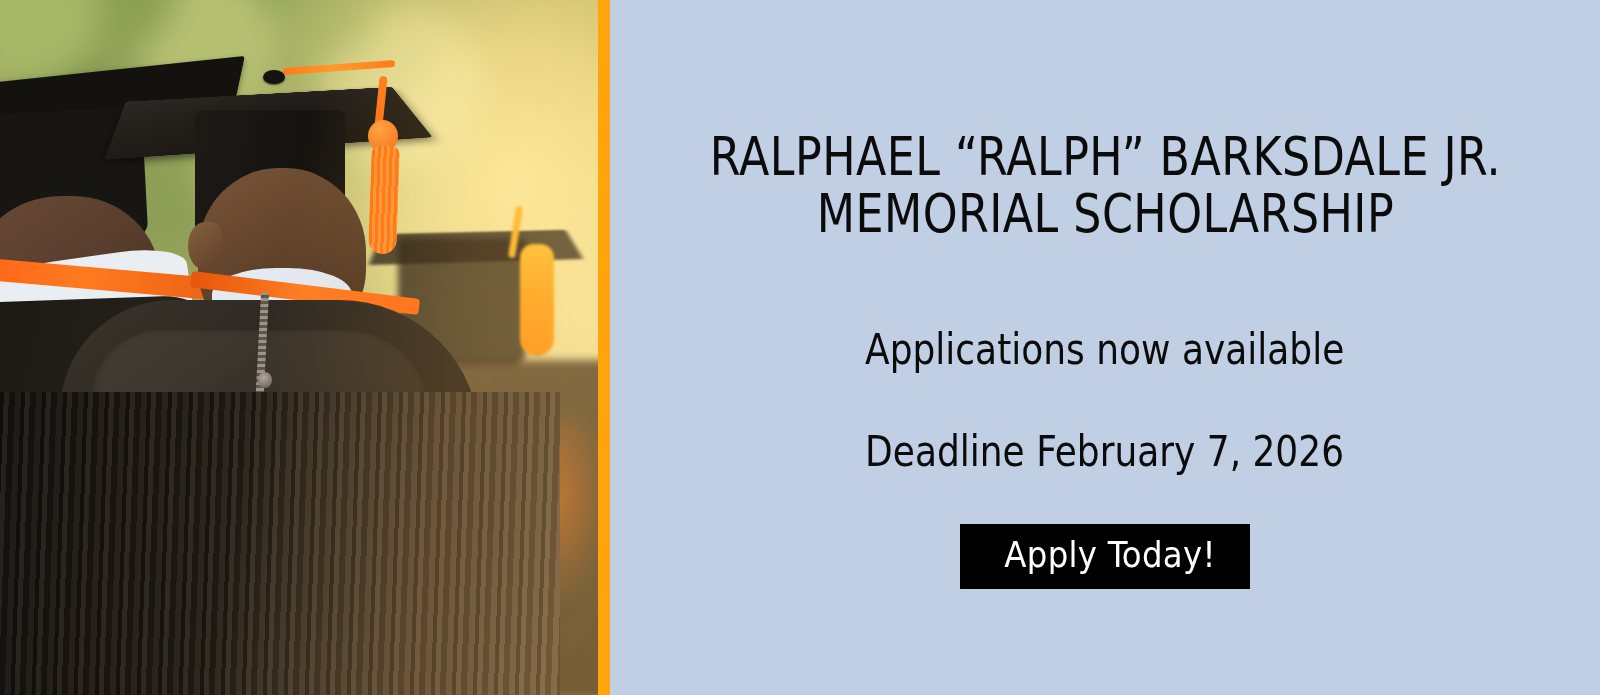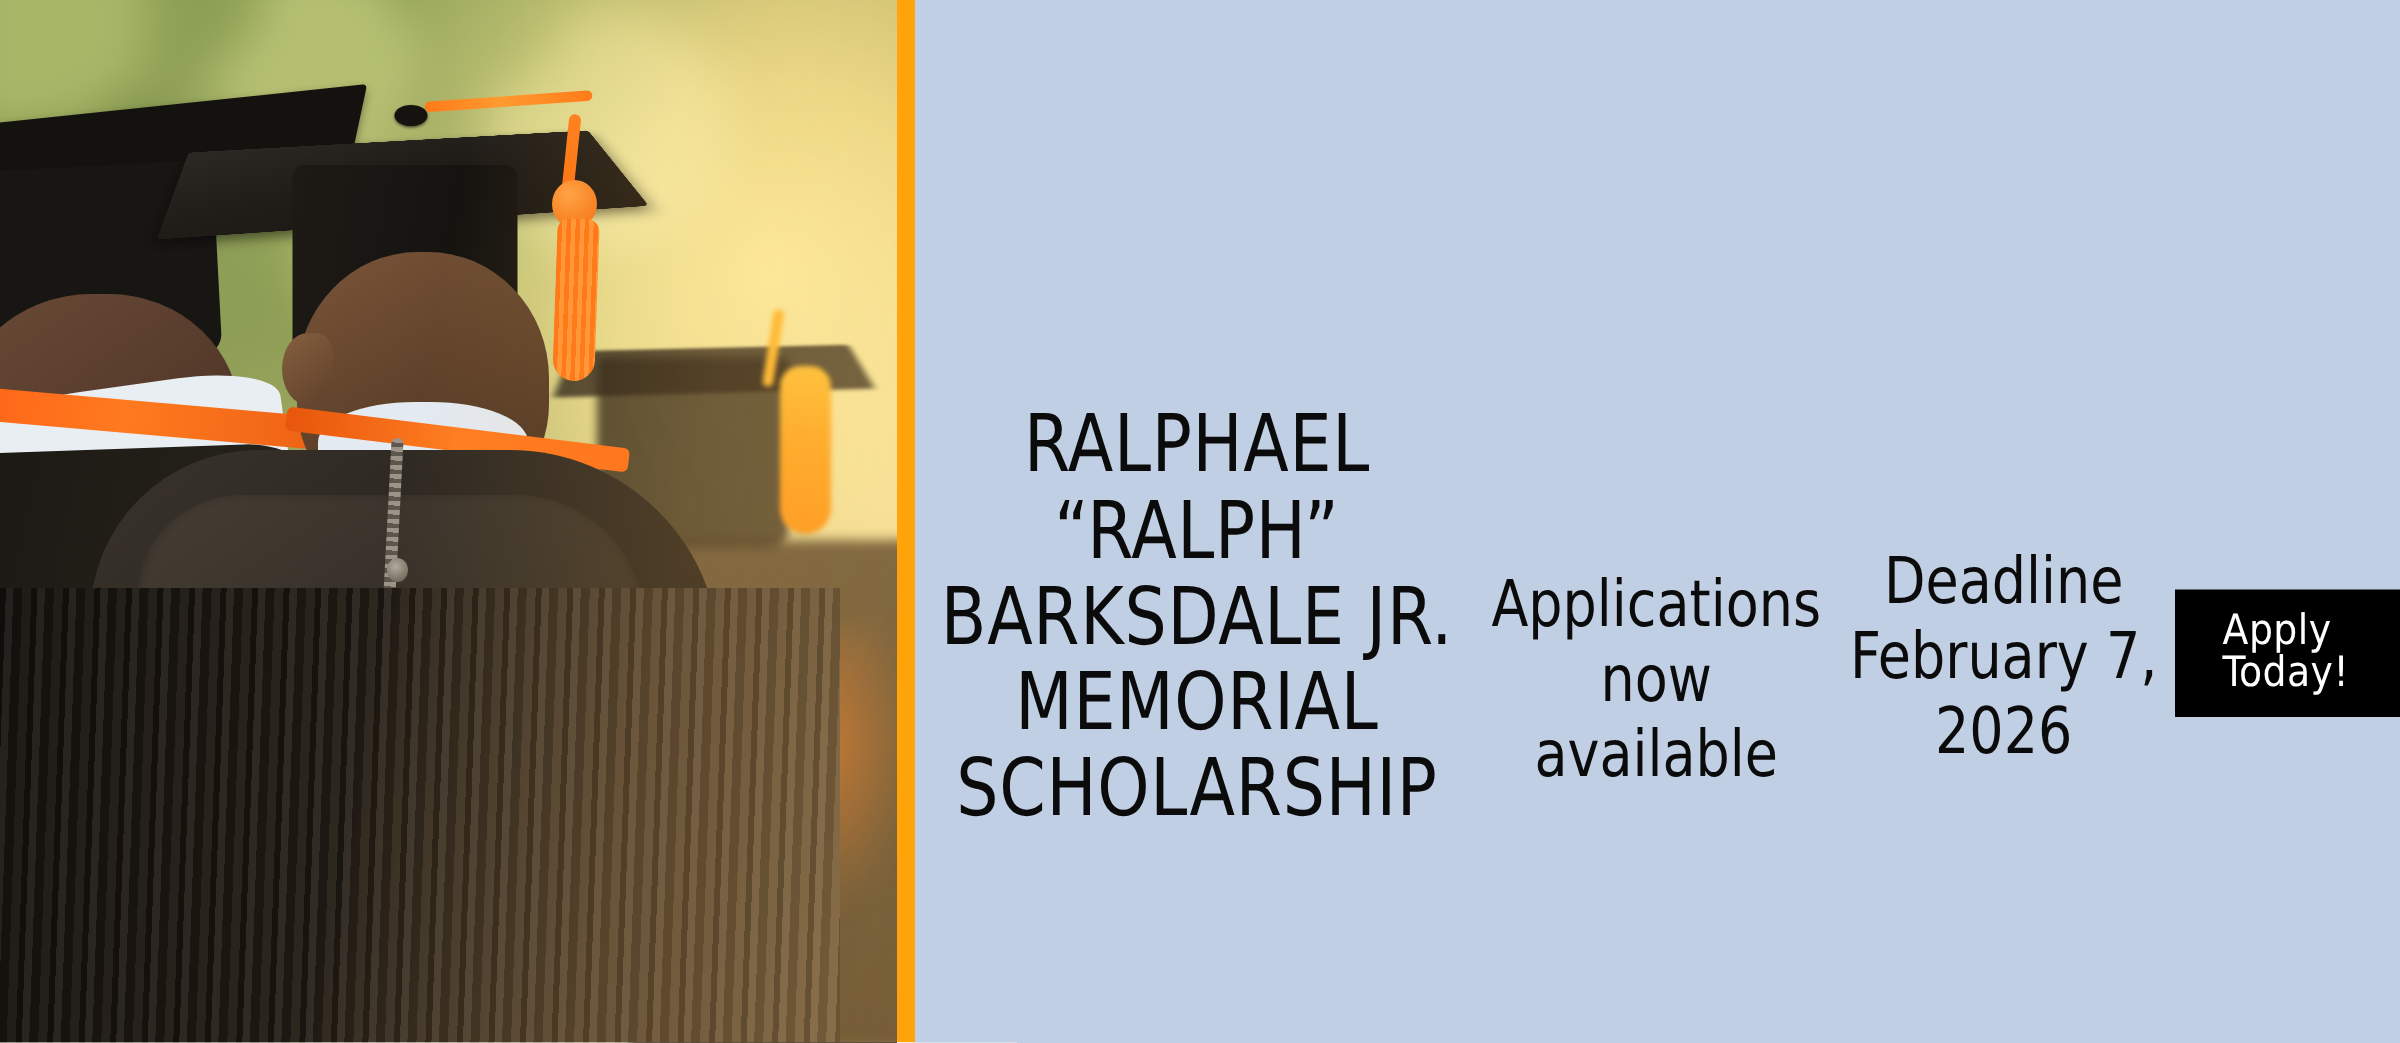--- a/index.html
+++ b/index.html
@@ -359,21 +359,21 @@
     flex: 0 0 12px;
     background: #FFA40A;
   }
 
   
   .content-panel {
     flex: 1 1 auto;
     position: relative;
     background: #C0CFE3;
     display: flex;
-    flex-direction: row;
+    flex-direction: column;
     align-items: center;
     justify-content: flex-start;
     padding-top: 128px;
     box-sizing: border-box;
   }
 
   .headline {
     font-family: "DejaVu Sans Condensed", "Liberation Sans Narrow", "Liberation Sans", sans-serif;
     font-stretch: condensed;
     font-weight: 400;
@@ -403,23 +403,23 @@
 
   .cta-wrap {
     margin-top: 48px;
   }
   .cta-button {
     display: inline-block;
     background: #000000;
     color: #ffffff;
     font-family: "DejaVu Sans Condensed", "Liberation Sans Narrow", "Liberation Sans", sans-serif;
     font-stretch: condensed;
-    font-size: 28px;
+    font-size: 36px;
     line-height: 1;
-    padding: 13px 34px 16px 32px;
+    padding: 13px 34px 16px 44px;
     border: 0;
     text-decoration: none;
     letter-spacing: 0.3px;
     cursor: pointer;
   }
 </style>
 </head>
 <body>
 
 <div class="banner">

